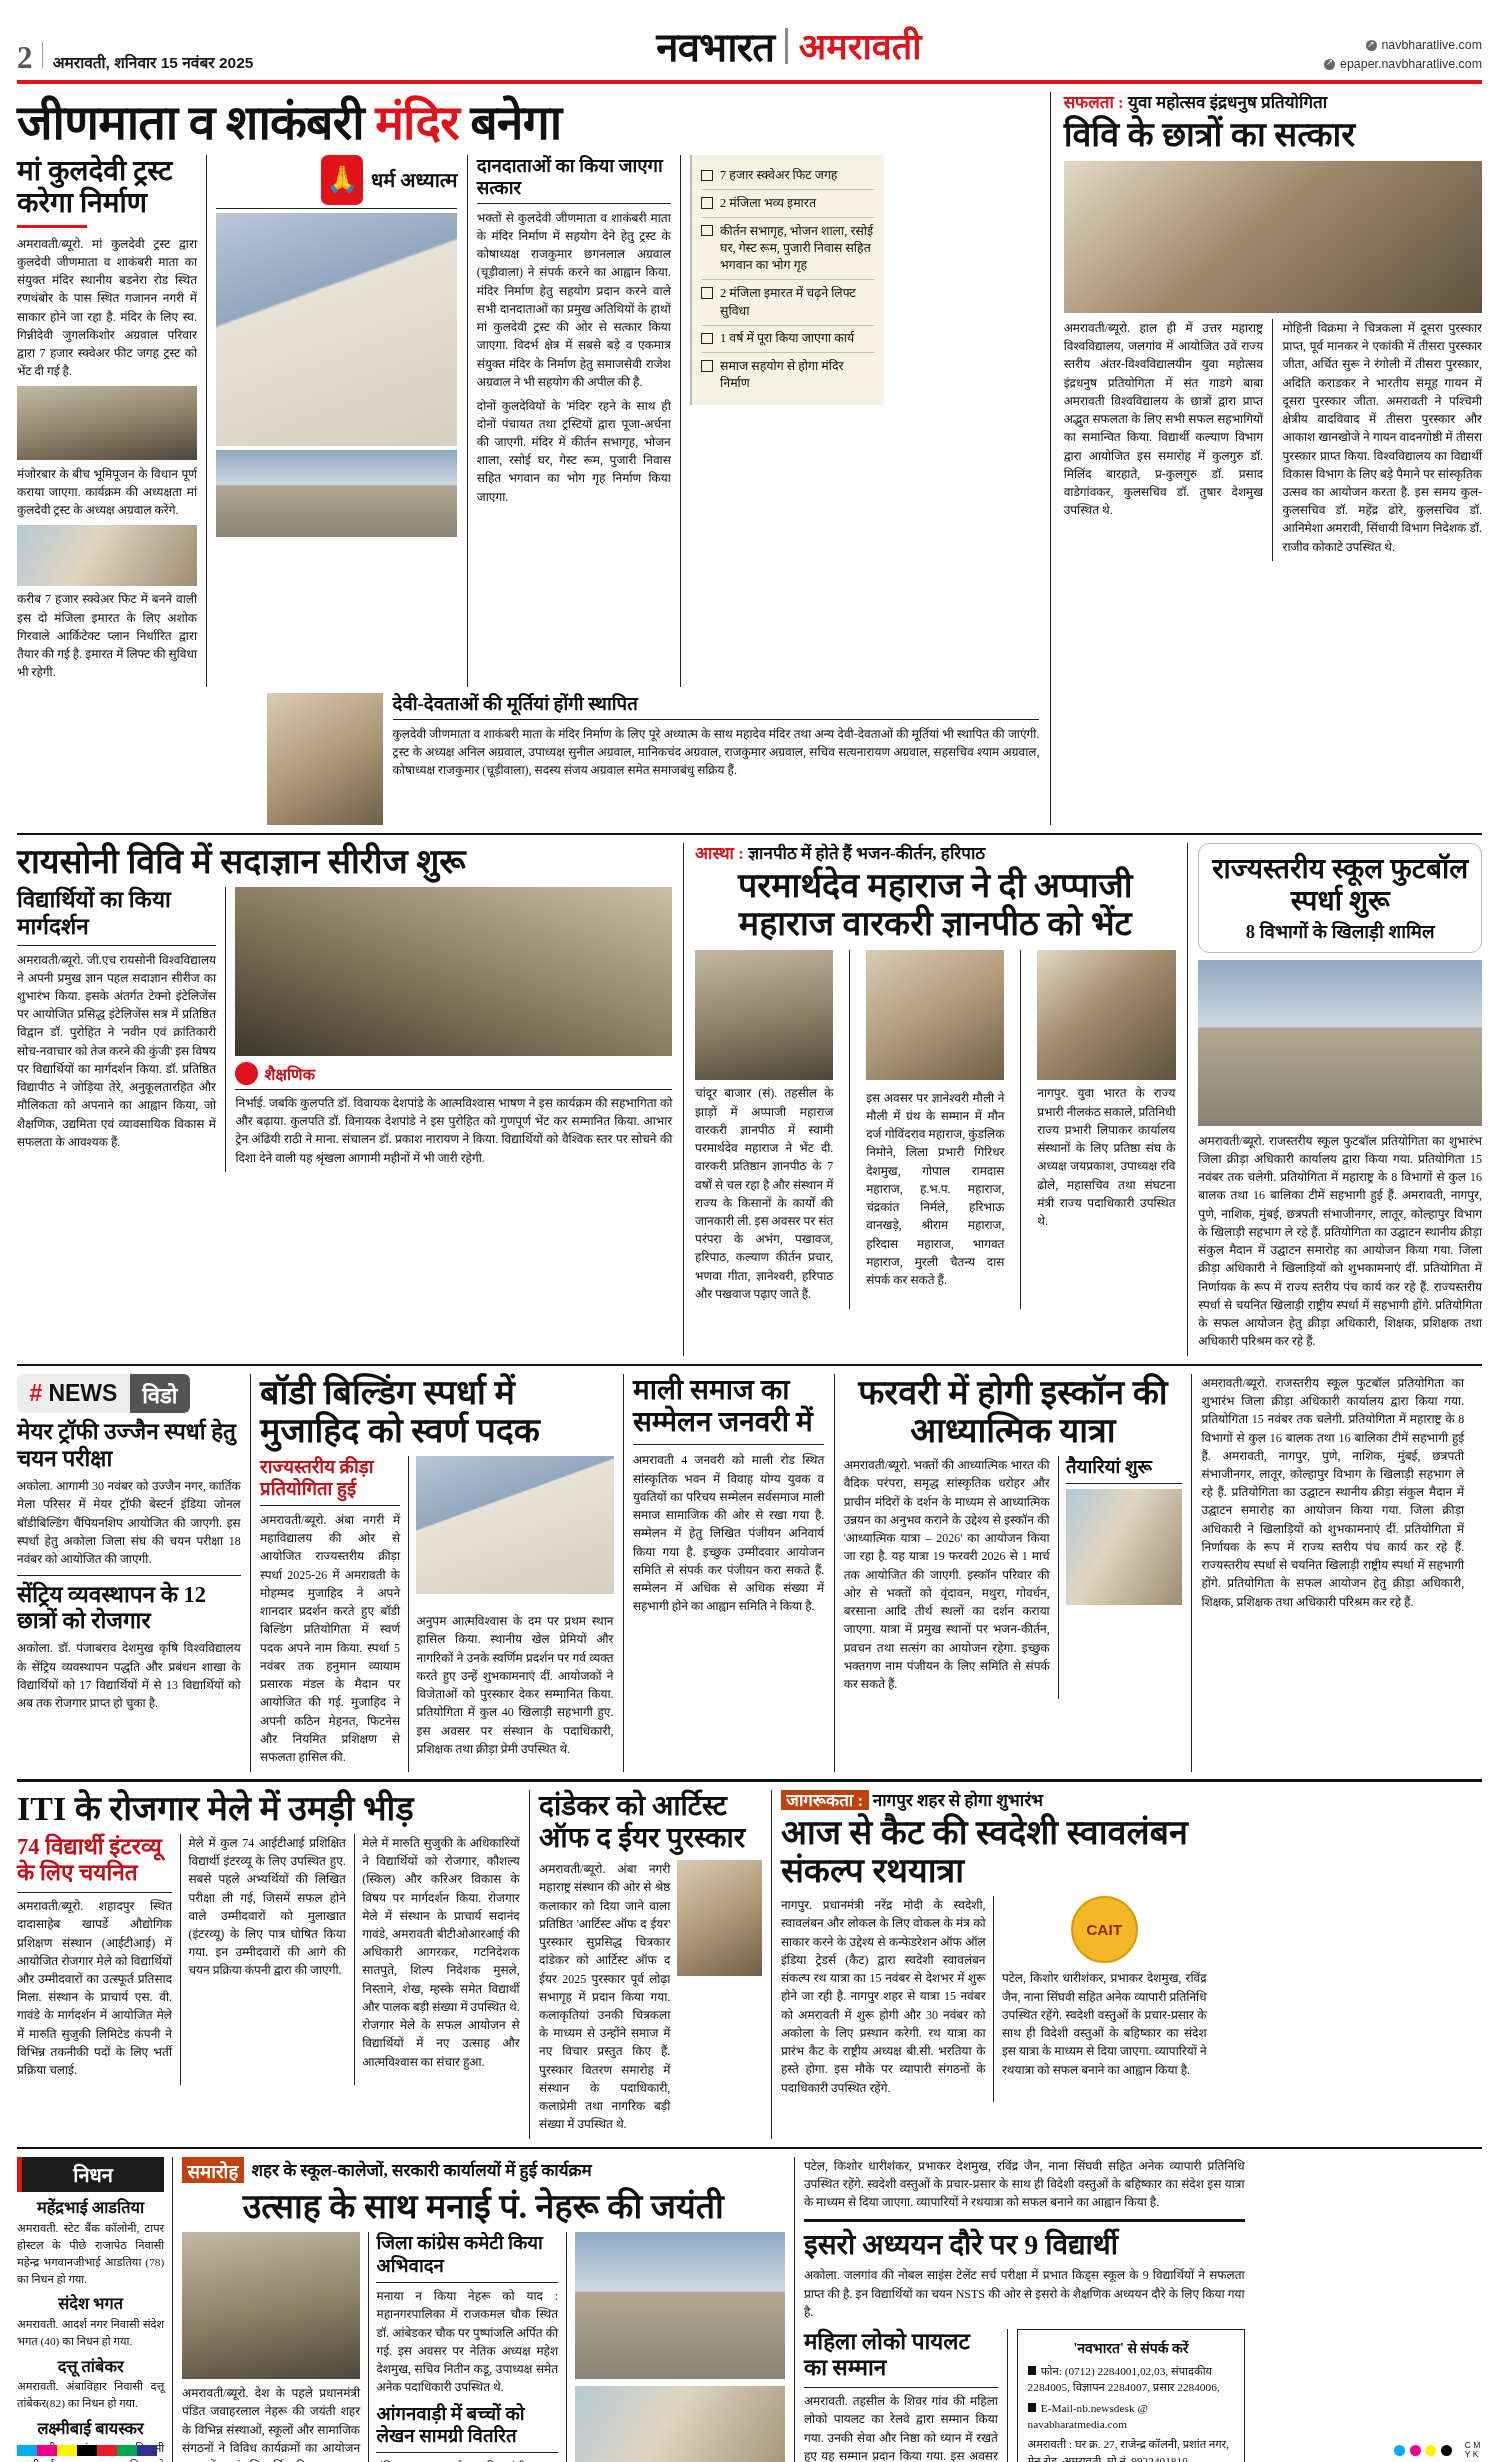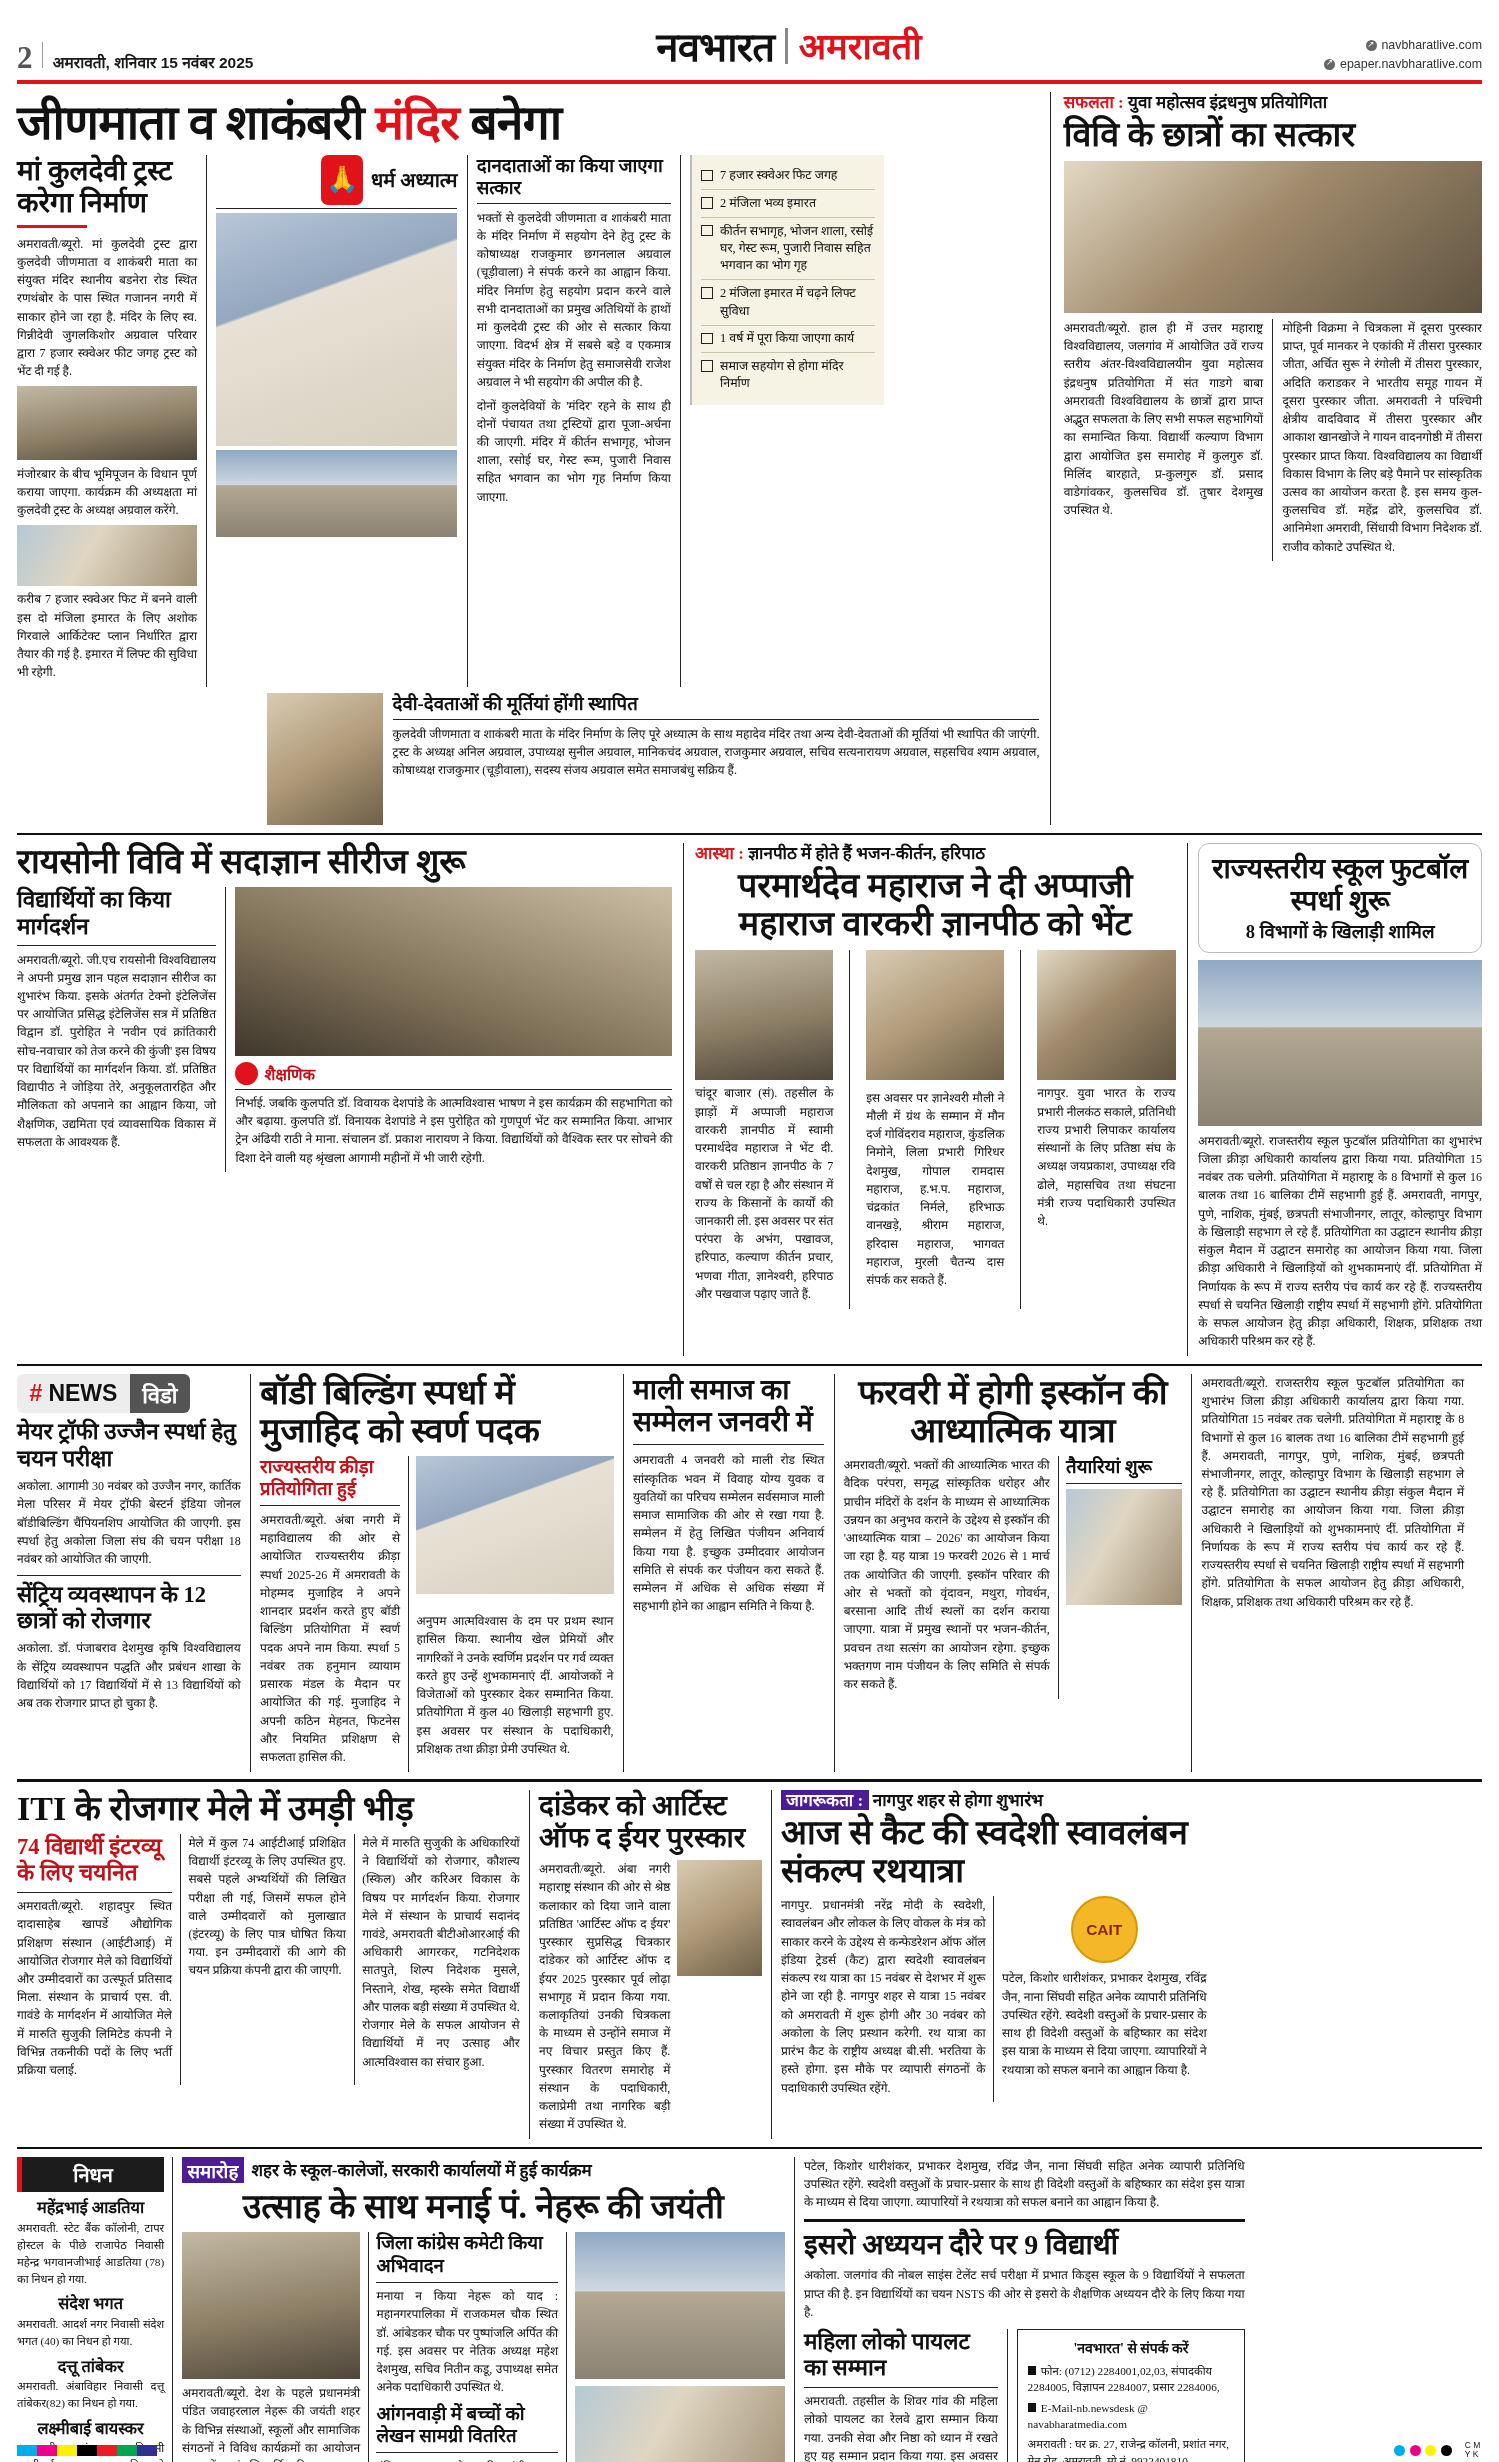--- a/index.html
+++ b/index.html
@@ -28,21 +28,21 @@
   .globe { width:11px; height:11px; border-radius:50%; background:#666; display:inline-block; position:relative; }
   .globe:after { content:"↗"; position:absolute; left:1.6px; top:-2.3px; font-size:8.5px; color:#fff; }
   .red-rule { height:4.7px; background:#e1121a; margin-top:6.2px; }
   .hl-xxl { font-size:48px; font-weight:700; line-height:1.08; letter-spacing:-0.8px; }
   .hl-xl  { font-size:34px; font-weight:700; line-height:1.12; }
   .hl-lg  { font-size:28px; font-weight:700; line-height:1.15; }
   .hl-md  { font-size:22.5px; font-weight:700; line-height:1.18; }
   .hl-sm  { font-size:18.6px; font-weight:700; line-height:1.2; }
   .kicker { font-size:17px; font-weight:700; line-height:1.25; }
   .kicker .tag { color:#e1121a; }
-  .tag-red-bg { background:#4c1d95; color:#fff; padding:0.8px 5.4px; }
+  .tag-red-bg { background:#c2410c; color:#fff; padding:0.8px 5.4px; }
   .body-txt { font-size:12px; line-height:1.52; text-align:justify; }
   .body-txt p { margin-bottom:5.4px; }
   .vdiv { width:0.8px; background:#222; }
   .hdiv { height:0.8px; background:#222; }
   .hdiv2 { height:2.3px; background:#111; }
   .photo { background:#cfc9bd; position:relative; overflow:hidden; }
 
   
   .ph-a { background:linear-gradient(160deg,#b9c7d8 0%,#93a7bf 35%,#e8e2d6 36%,#d7cfbf 100%); }
   .ph-b { background:linear-gradient(180deg,#8fa9c4 0%,#cfd8df 40%,#b2a893 41%,#8b8273 100%); }

